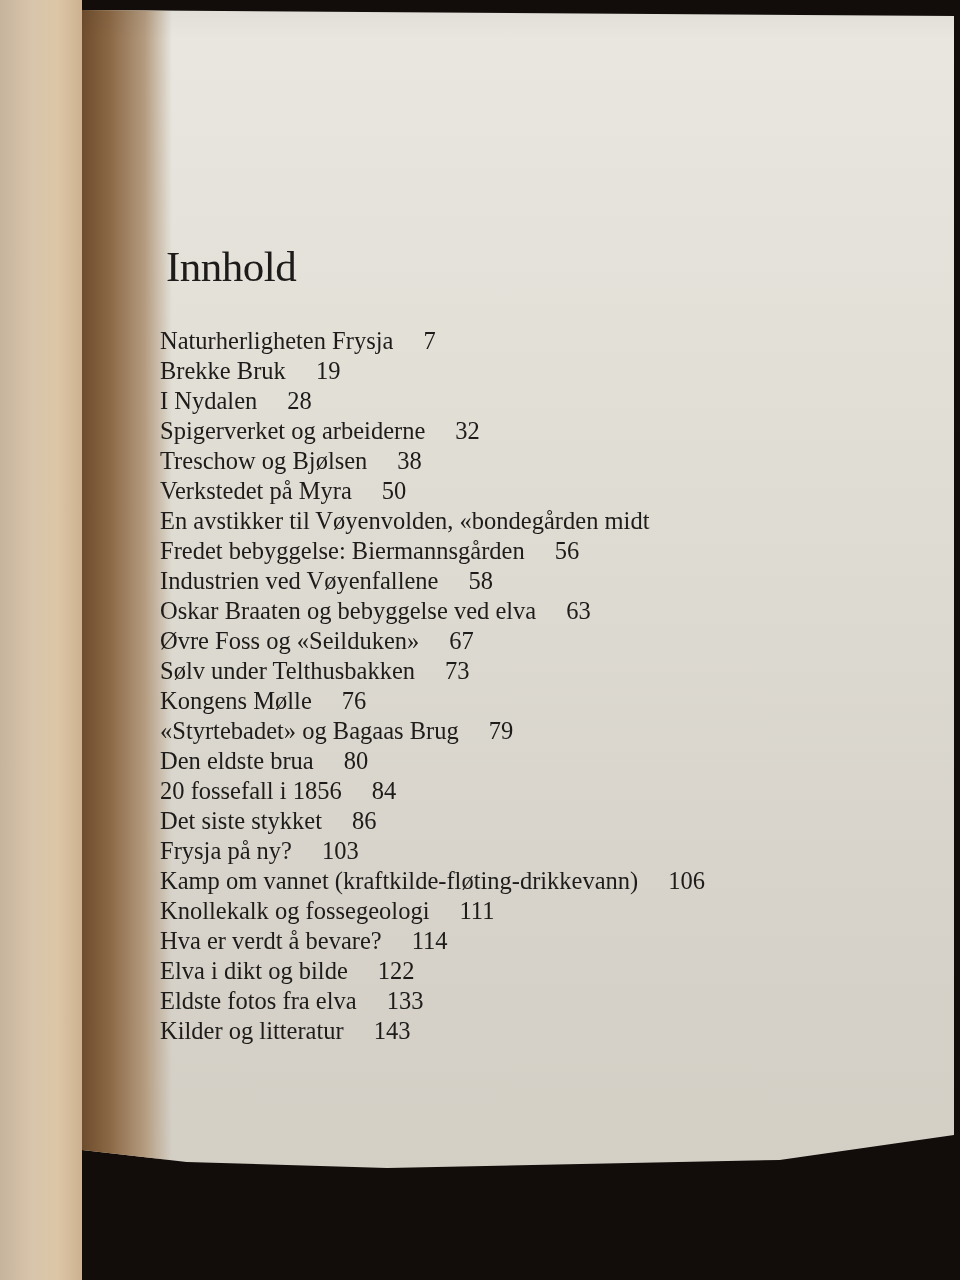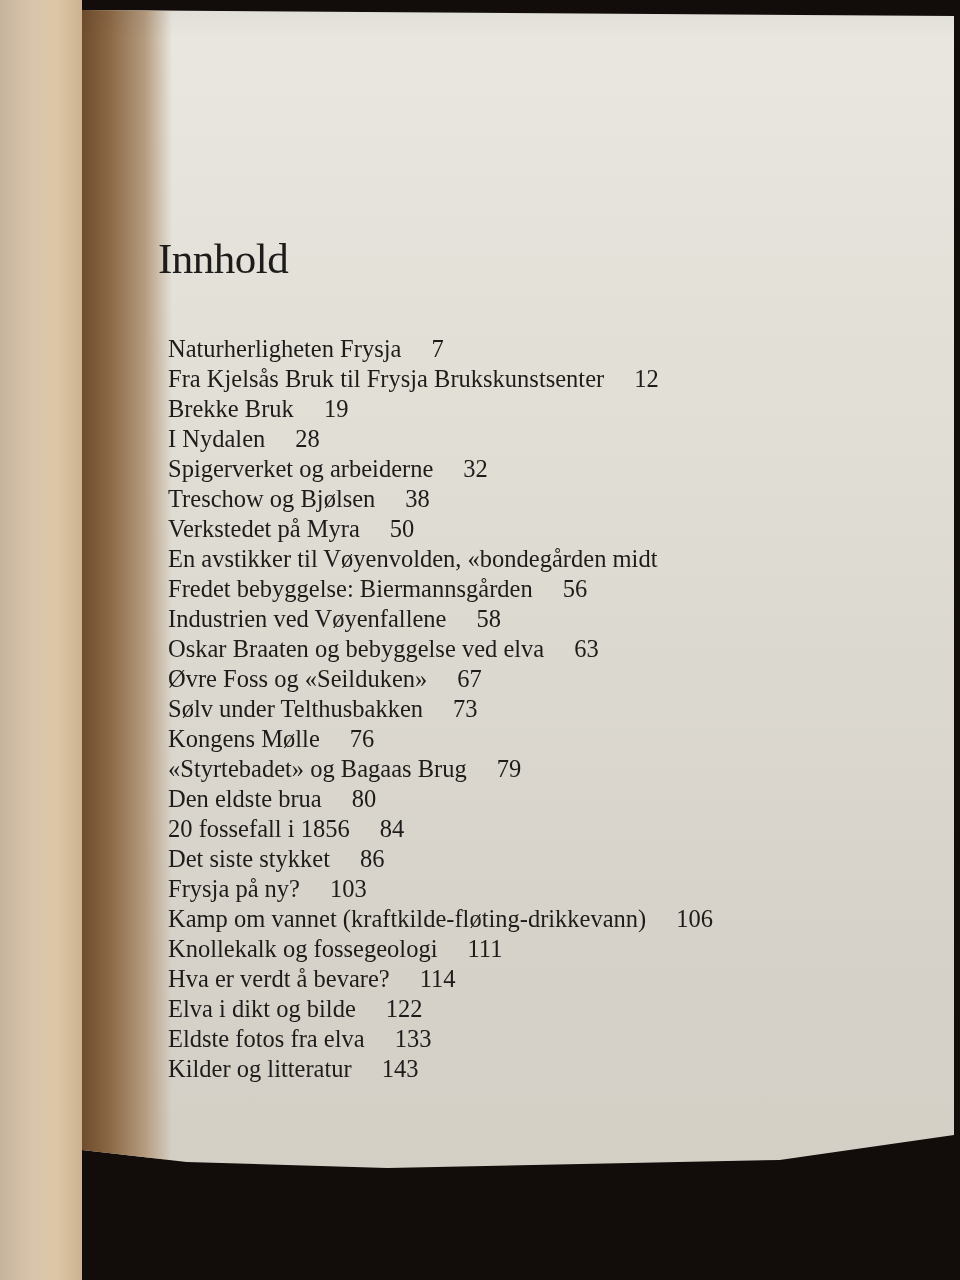--- a/index.html
+++ b/index.html
@@ -47,31 +47,31 @@
       left: 0;
       top: 0;
       width: 100%;
       height: 30px;
       background: linear-gradient(180deg, rgba(0,0,0,0.04), rgba(0,0,0,0));
     }
     .title {
       position: absolute;
       left: 158px;
       top: 234px;
-      margin: 0;
+      margin: 8px;
       font-size: 43px;
       font-weight: normal;
       color: #1d1c1a;
       letter-spacing: -0.5px;
     }
     .toc {
       position: absolute;
       left: 160px;
       top: 326px;
-      margin: 8px;
+      margin: 0;
       padding: 0;
       list-style: none;
       color: #1d1c1a;
       font-size: 24.5px;
       line-height: 30px;
     }
     .toc li {
       white-space: nowrap;
       margin: 0;
     }
@@ -94,21 +94,20 @@
 <body>
 
 <div class="left-edge"></div>
 
 <div class="page"></div>
 
 <h1 class="title">Innhold</h1>
 
 <ol class="toc">
   <li><span>Naturherligheten Frysja</span><span class="pg">7</span></li>
-  <li><span>Fra Kjelsås Bruk til Frysja Brukskunstsenter</span><span class="pg">12</span></li>
   <li><span>Brekke Bruk</span><span class="pg">19</span></li>
   <li><span>I Nydalen</span><span class="pg">28</span></li>
   <li class="shift1"><span>Spigerverket og arbeiderne</span><span class="pg">32</span></li>
   <li class="shift1"><span>Treschow og Bjølsen</span><span class="pg">38</span></li>
   <li class="shift2"><span>Verkstedet på Myra</span><span class="pg">50</span></li>
   <li class="shift2"><span>En avstikker til Vøyenvolden, «bondegården midt</span></li>
   <li class="shift3"><span>Fredet bebyggelse: Biermannsgården</span><span class="pg">56</span></li>
   <li class="shift3"><span>Industrien ved Vøyenfallene</span><span class="pg">58</span></li>
   <li class="shift3"><span>Oskar Braaten og bebyggelse ved elva</span><span class="pg">63</span></li>
   <li class="shift3"><span>Øvre Foss og «Seilduken»</span><span class="pg">67</span></li>

